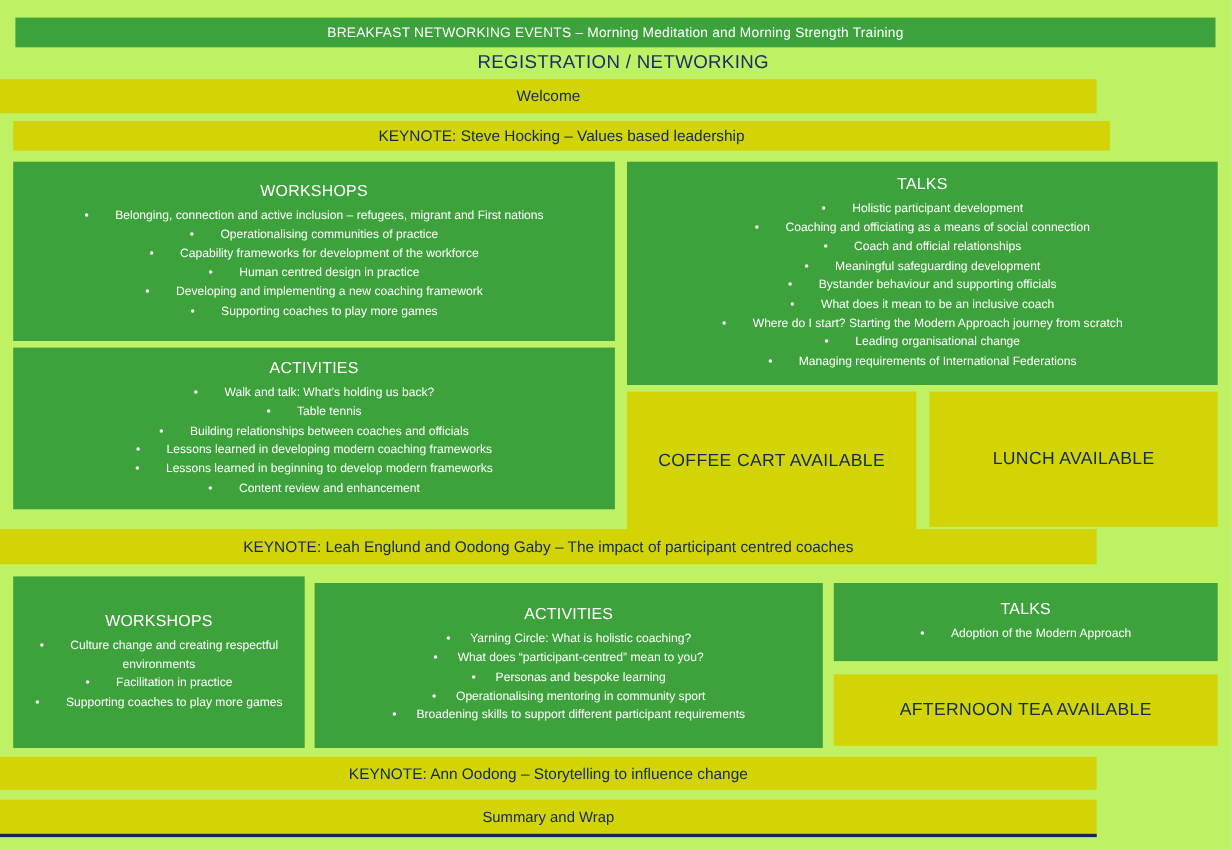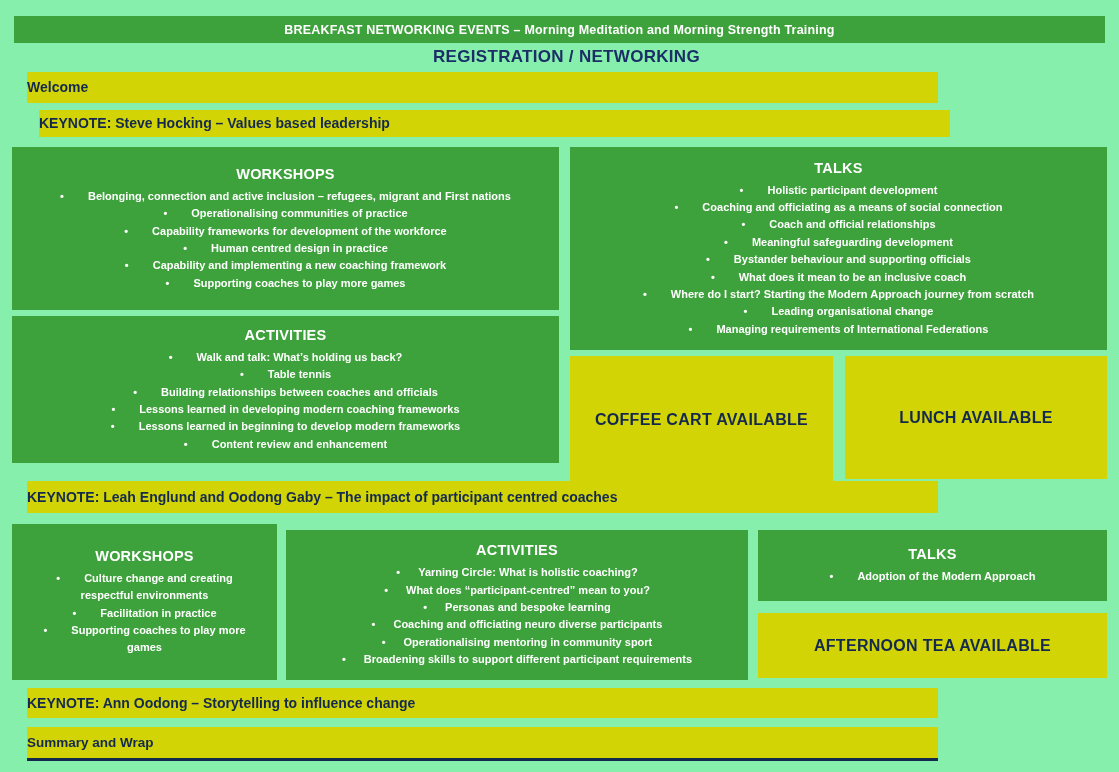--- a/index.html
+++ b/index.html
@@ -1,37 +1,37 @@
 <!DOCTYPE html>
 <html style="--green: #3EA23C; --yellow: #D2D406; --navy: #14294E; --blue: #1B2F66;"><head>
 <meta charset="utf-8">
 <style>
   :root{
     --green:#3EA23C; --yellow:#D2D406; --navy:#14294E; --blue:#1B2F66;
   }
   html,body{margin:0;padding:0;background:#fff;}
   .page{
-    position:relative;width:1119px;height:772px;background:#86efac;overflow:hidden;
-    font-family:"Liberation Sans",sans-serif;font-weight:bold;
+    position:relative;width:1119px;height:772px;background:#bef264;overflow:hidden;
+    font-family:"Liberation Sans",sans-serif;font-weight:normal;
   }
   
   #topbar{
     position:absolute;left:14px;top:16px;width:1091px;height:27px;
     background:var(--green);color:#fff;font-size:12.5px;line-height:28px;
     text-align:center;letter-spacing:.2px;
   }
   
   #registration{
     position:absolute;left:7px;top:44px;width:100%;height:26px;line-height:26px;
     text-align:center;color:var(--blue);font-size:17px;letter-spacing:.3px;
   }
   
   .ybar{
-    position:absolute;left:27px;width:911px;background:var(--yellow);
-    color:var(--navy);
+    position:absolute;left:0;width:997px;background:var(--yellow);
+    color:var(--navy);text-align:center;
   }
   #welcome {top:72px; height:31px;line-height:31px;font-size:14px;}
   #keynote1{top:110px;height:27px;line-height:27px;font-size:14px;margin-left:12px;}
   #keynote2{top:481px;height:32px;line-height:32px;font-size:14px;}
   #keynote3{top:688px;height:30px;line-height:30px;font-size:14px;}
   #summary {top:727px;height:31px;line-height:31px;font-size:13.5px;
             border-bottom:3px solid var(--navy);}
   
   .block{
     position:absolute;background:var(--green);color:#fff;
@@ -70,21 +70,21 @@
 
   <div id="welcome" class="ybar">Welcome</div>
   <div id="keynote1" class="ybar">KEYNOTE: Steve Hocking – Values based leadership</div>
 
   <div id="workshops1" class="block">
     <div class="title">WORKSHOPS</div>
     <div class="item"><span class="b">•</span><span>Belonging, connection and active inclusion – refugees, migrant and First nations</span></div>
     <div class="item"><span class="b">•</span><span>Operationalising communities of practice</span></div>
     <div class="item"><span class="b">•</span><span>Capability frameworks for development of the workforce</span></div>
     <div class="item"><span class="b">•</span><span>Human centred design in practice</span></div>
-    <div class="item"><span class="b">•</span><span>Capability and implementing a new coaching framework</span></div>
+    <div class="item"><span class="b">•</span><span>Developing and implementing a new coaching framework</span></div>
     <div class="item"><span class="b">•</span><span>Supporting coaches to play more games</span></div>
   </div>
 
   <div id="talks1" class="block">
     <div class="title">TALKS</div>
     <div class="item"><span class="b">•</span><span>Holistic participant development</span></div>
     <div class="item"><span class="b">•</span><span>Coaching and officiating as a means of social connection</span></div>
     <div class="item"><span class="b">•</span><span>Coach and official relationships</span></div>
     <div class="item"><span class="b">•</span><span>Meaningful safeguarding development</span></div>
     <div class="item"><span class="b">•</span><span>Bystander behaviour and supporting officials</span></div>
@@ -114,21 +114,20 @@
     <div class="item"><span class="b">•</span><span>Culture change and creating respectful environments</span></div>
     <div class="item"><span class="b">•</span><span>Facilitation in practice</span></div>
     <div class="item"><span class="b">•</span><span>Supporting coaches to play more games</span></div>
   </div>
 
   <div id="activities2" class="block">
     <div class="title">ACTIVITIES</div>
     <div class="item"><span class="b">•</span><span>Yarning Circle: What is holistic coaching?</span></div>
     <div class="item"><span class="b">•</span><span>What does “participant-centred” mean to you?</span></div>
     <div class="item"><span class="b">•</span><span>Personas and bespoke learning</span></div>
-    <div class="item"><span class="b">•</span><span>Coaching and officiating neuro diverse participants</span></div>
     <div class="item"><span class="b">•</span><span>Operationalising mentoring in community sport</span></div>
     <div class="item"><span class="b">•</span><span>Broadening skills to support different participant requirements</span></div>
   </div>
 
   <div id="talks2" class="block">
     <div class="title">TALKS</div>
     <div class="item"><span class="b">•</span><span>Adoption of the Modern Approach</span></div>
   </div>
 
   <div id="tea" class="card">AFTERNOON TEA AVAILABLE</div>

